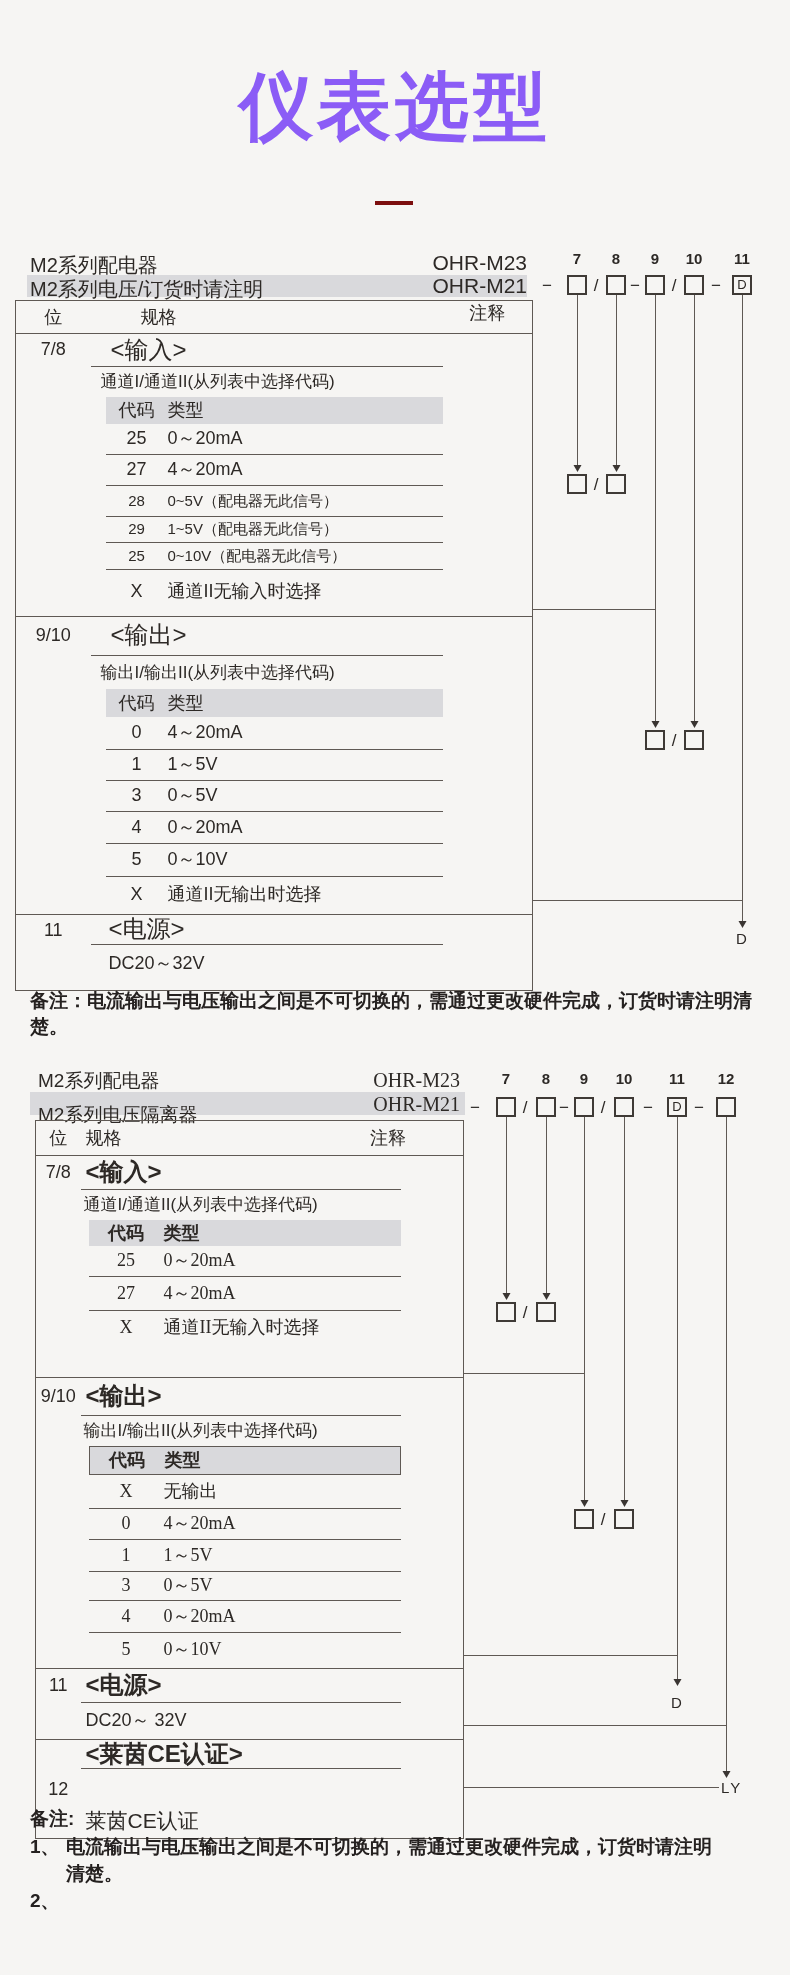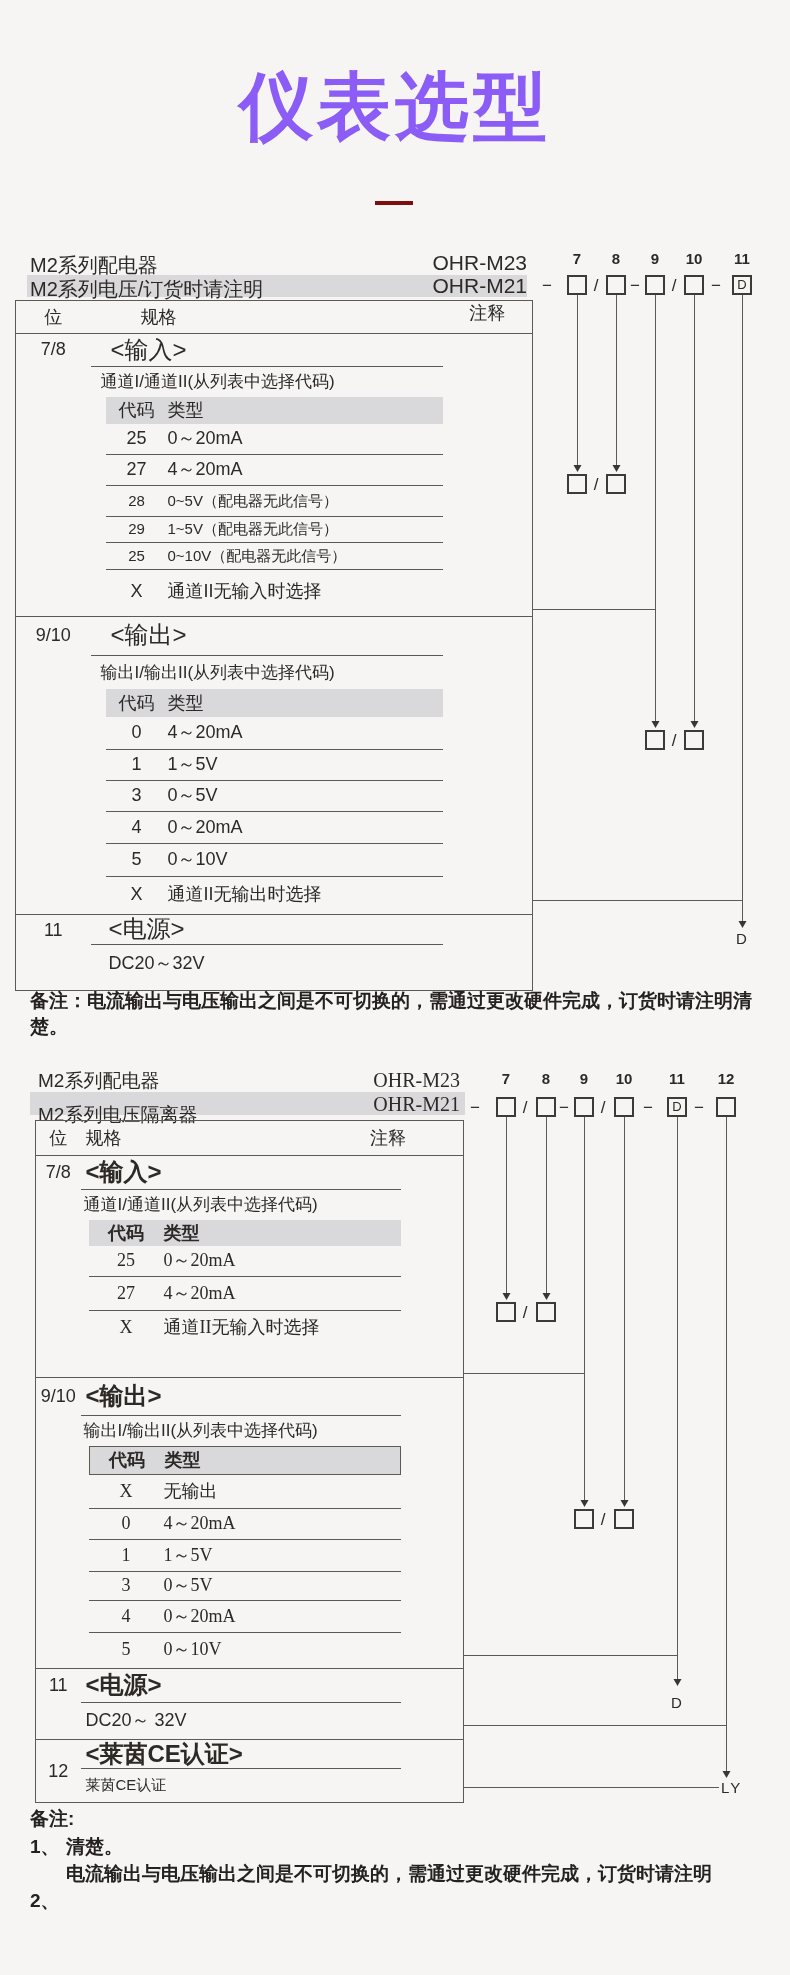--- a/index.html
+++ b/index.html
@@ -294,21 +294,21 @@
       <td>
         <div class="hrow" style="height:33px;line-height:32px;padding-left:5px;font-weight:600;">&lt;电源&gt;</div>
         <div class="srow" style="height:36px;line-height:34px;padding-left:5px;font-size:18px;">DC20～ 32V</div>
       </td>
       <td class="note"></td>
     </tr>
     <tr class="sect">
       <td class="pos" style="vertical-align:middle;">12</td>
       <td>
         <div class="hrow" style="height:28px;line-height:27px;padding-left:5px;font-weight:600;">&lt;莱茵CE认证&gt;</div>
-        <div class="srow" style="height:33px;line-height:31px;padding-left:5px;font-size:15px;">莱茵CE认证</div>
+        <div class="srow" style="height:33px;line-height:31px;padding-left:5px;font-size:21px;margin-top:36px;">莱茵CE认证</div>
       </td>
       <td class="note"></td>
     </tr>
   </tbody>
     </table>
 
   <div class="sq" style="left:496px;top:1302px;"></div>
   <span class="sym" style="left:518px;top:1303px;">/</span>
   <div class="sq" style="left:536px;top:1302px;"></div>
   <div class="sq" style="left:574px;top:1509px;"></div>
@@ -351,22 +351,22 @@
       <polygon points="620.5,1500 628.5,1500 624.5,1507"></polygon>
       <polygon points="673.5,1679 681.5,1679 677.5,1686"></polygon>
       <polygon points="722.5,1771 730.5,1771 726.5,1778"></polygon>
     </g>
   </svg>
 
   <div class="abs notetxt" style="left:30px;top:1806px;">备注:</div>
   <div class="abs noteitem" style="left:30px;top:1833px;width:740px;">
     <span class="mk">1、</span>
     <span>
+      <span style="display:block;">电流输出与电压输出之间是不可切换的，需通过更改硬件完成，订货时请注明</span>
       <span style="display:block;">清楚。</span>
-      <span style="display:block;">电流输出与电压输出之间是不可切换的，需通过更改硬件完成，订货时请注明</span>
     </span>
   </div>
   <div class="abs noteitem" style="left:30px;top:1887px;width:740px;">
     <span class="mk">2、</span>
     <span>
     </span>
   </div>
 
 </div>
 

